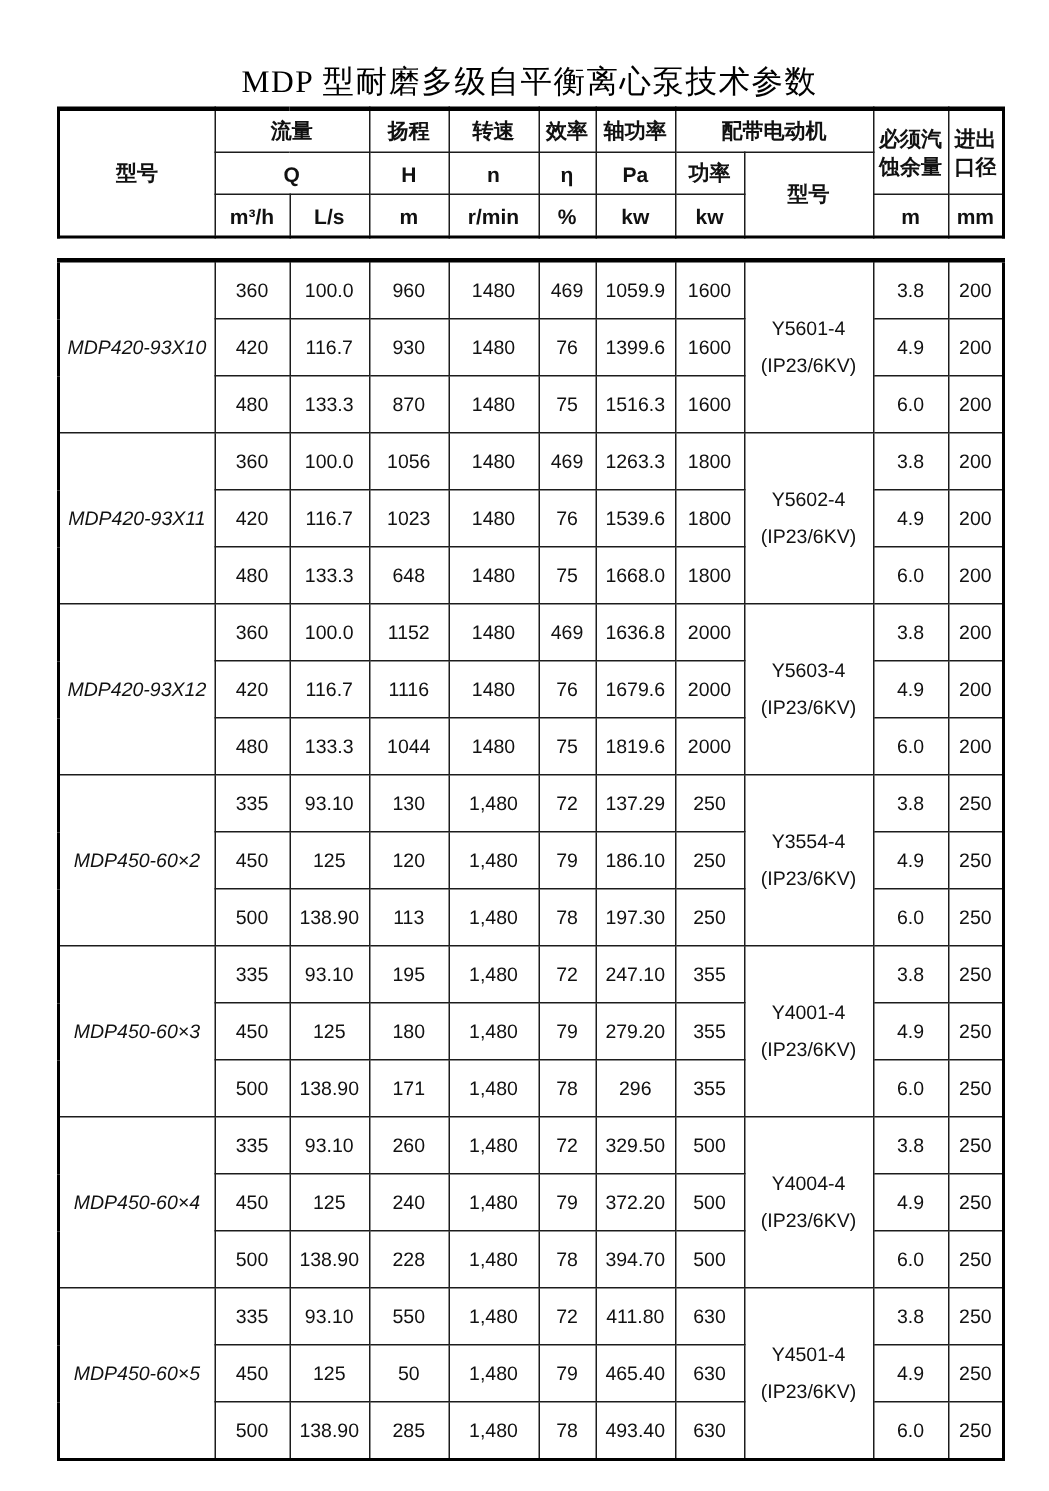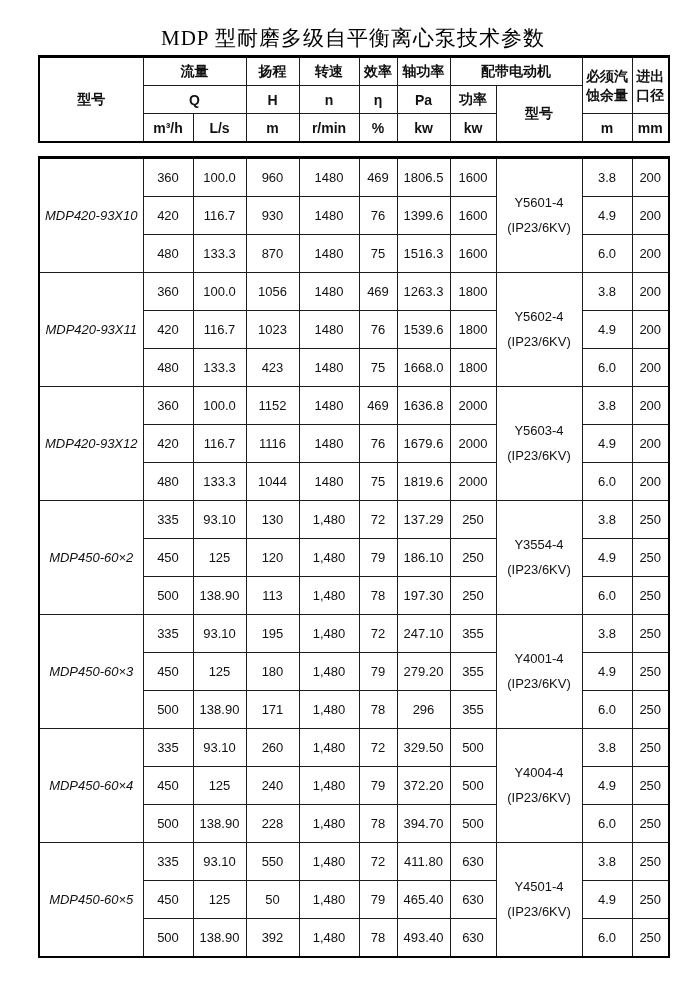--- a/index.html
+++ b/index.html
@@ -8,21 +8,21 @@
     background: #ffffff;
     width: 699px;
     font-family: "Liberation Sans", "DejaVu Sans", sans-serif;
     color: #111111;
   }
   .page {
     width: 699px;
     height: 994px;
     background: #ffffff;
     box-sizing: border-box;
-    padding-top: 24px;
+    padding-top: 40px;
   }
   .doc {
     width: 630px;
     margin-left: 38px;
   }
   .title {
     font-family: "Liberation Serif", "DejaVu Serif", serif;
     font-weight: normal;
     font-size: 21px;
     text-align: center;
@@ -154,21 +154,21 @@
           <col style="width:37px">
       </colgroup>
       <tbody>
           <tr>
             <td rowspan="3" class="model-cell">MDP420-93X10</td>
             <td>360</td>
             <td>100.0</td>
             <td>960</td>
             <td>1480</td>
             <td>469</td>
-            <td>1806.5</td>
+            <td>1059.9</td>
             <td>1600</td>
             <td rowspan="3" class="motor-cell">
               <div>Y5601-4</div>
               <div>(IP23/6KV)</div>
             </td>
             <td>3.8</td>
             <td>200</td>
           </tr>
           <tr>
             <td>420</td>
@@ -215,21 +215,21 @@
             <td>1480</td>
             <td>76</td>
             <td>1539.6</td>
             <td>1800</td>
             <td>4.9</td>
             <td>200</td>
           </tr>
           <tr>
             <td>480</td>
             <td>133.3</td>
-            <td>423</td>
+            <td>648</td>
             <td>1480</td>
             <td>75</td>
             <td>1668.0</td>
             <td>1800</td>
             <td>6.0</td>
             <td>200</td>
           </tr>
           <tr>
             <td rowspan="3" class="model-cell">MDP420-93X12</td>
             <td>360</td>
@@ -405,21 +405,21 @@
             <td>1,480</td>
             <td>79</td>
             <td>465.40</td>
             <td>630</td>
             <td>4.9</td>
             <td>250</td>
           </tr>
           <tr>
             <td>500</td>
             <td>138.90</td>
-            <td>392</td>
+            <td>285</td>
             <td>1,480</td>
             <td>78</td>
             <td>493.40</td>
             <td>630</td>
             <td>6.0</td>
             <td>250</td>
           </tr>
         </tbody>
     </table>
 

